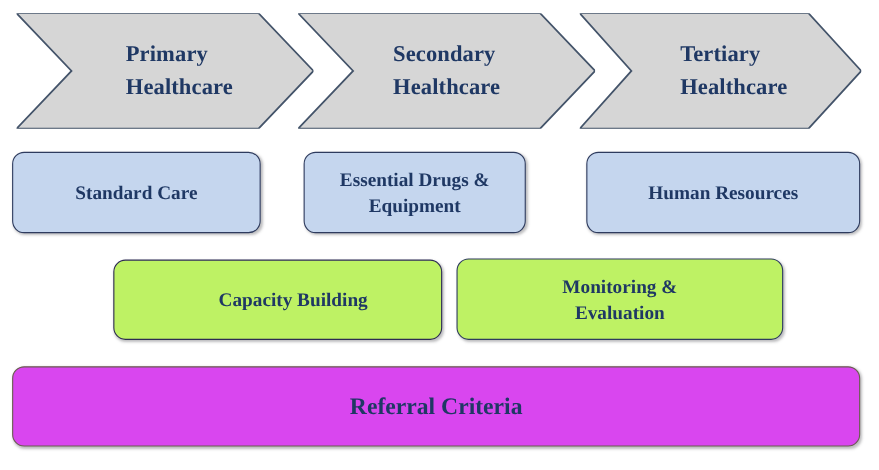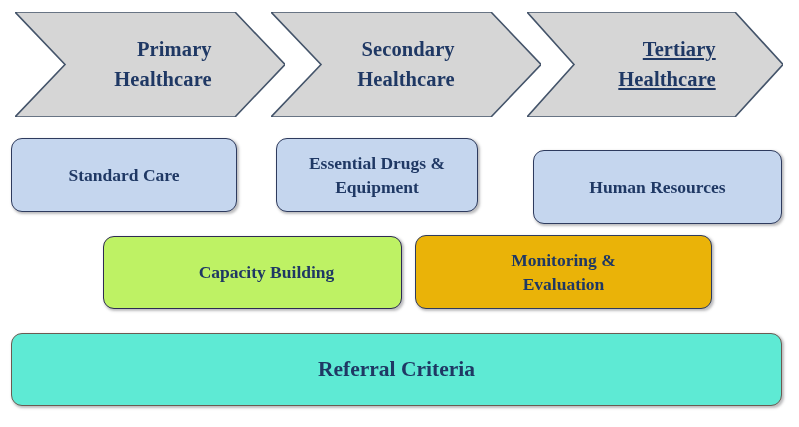--- a/index.html
+++ b/index.html
@@ -35,21 +35,21 @@
     position: absolute;
     left: 0;
     top: 0;
     width: 100%;
     height: 100%;
     display: block;
   }
   .chevron .chev-label {
     position: relative;
     z-index: 2;
-    text-align: right;
+    text-align: left;
     color: #1F3864;
     font-weight: bold;
     font-size: 20.5px;
     line-height: 1.42;
     letter-spacing: 0.1px;
     white-space: pre-line;
   }
 
   
   .rbox {
@@ -63,23 +63,23 @@
     text-align: center;
     color: #1F3864;
     font-weight: bold;
     font-size: 17.5px;
     line-height: 1.38;
     white-space: pre-line;
     box-shadow: 1.5px 1.5px 2.5px rgba(90,90,95,0.40);
   }
   .rbox.blue    { background: #C5D6EE; border-color: #2E3B5E; }
   .rbox.purple  { background: #bef264; border-color: #2D2B52; padding-left: 28px; }
-  .rbox.teal    { background: #eab308; border-color: #2E3B5E; }
+  .rbox.teal    { background: #bef264; border-color: #2E3B5E; }
   .rbox.orange  {
-    background: #5eead4;
+    background: #d946ef;
     border-color: #6B5B52;
     font-size: 21.5px;
   }
 </style>
 </head>
 <body>
 
 <div id="canvas">
 
   <div class="chevron" style="left:15px; top:12px; width:270px; height:105px;">
@@ -95,30 +95,30 @@
       <polygon points="0,0 220,0 270,52.5 220,105 0,105 50,52.5" fill="#D6D6D6" stroke="#44546A" stroke-width="1.6"></polygon>
     </svg>
     <div class="chev-label" style="">Secondary
 Healthcare</div>
   </div>
 
   <div class="chevron" style="left:527px; top:12px; width:256px; height:105px;">
     <svg class="chev-svg" viewBox="0 0 256 105" preserveAspectRatio="none">
       <polygon points="0,0 208,0 256,52.5 208,105 0,105 47,52.5" fill="#D6D6D6" stroke="#44546A" stroke-width="1.6"></polygon>
     </svg>
-    <div class="chev-label" style="margin-left:24px;text-decoration:underline;">Tertiary
+    <div class="chev-label" style="margin-left:24px;">Tertiary
 Healthcare</div>
   </div>
 
   <div class="rbox blue" style="left:11px; top:138px; width:226px; height:74px;">Standard Care</div>
 
   <div class="rbox blue" style="left:276px; top:138px; width:202px; height:74px;">Essential Drugs &amp;
 Equipment</div>
 
-  <div class="rbox blue" style="left:533px; top:138px; width:249px; height:74px;margin-top:12px;">Human Resources</div>
+  <div class="rbox blue" style="left:533px; top:138px; width:249px; height:74px;">Human Resources</div>
 
   <div class="rbox purple" style="left:103px; top:236px; width:299px; height:73px;">Capacity Building</div>
 
   <div class="rbox teal" style="left:415px; top:235px; width:297px; height:74px;">Monitoring &amp;
 Evaluation</div>
 
   <div class="rbox orange" style="left:11px; top:333px; width:771px; height:73px;">Referral Criteria</div>
 
 </div>
 

